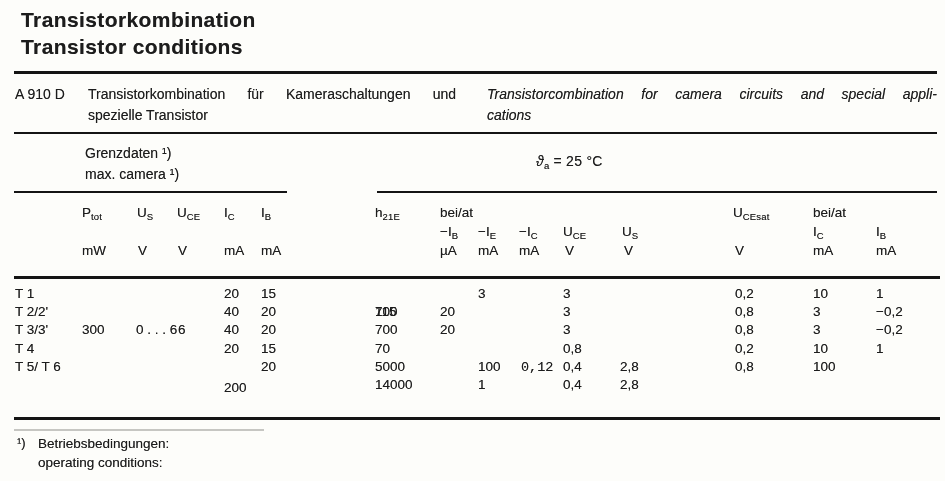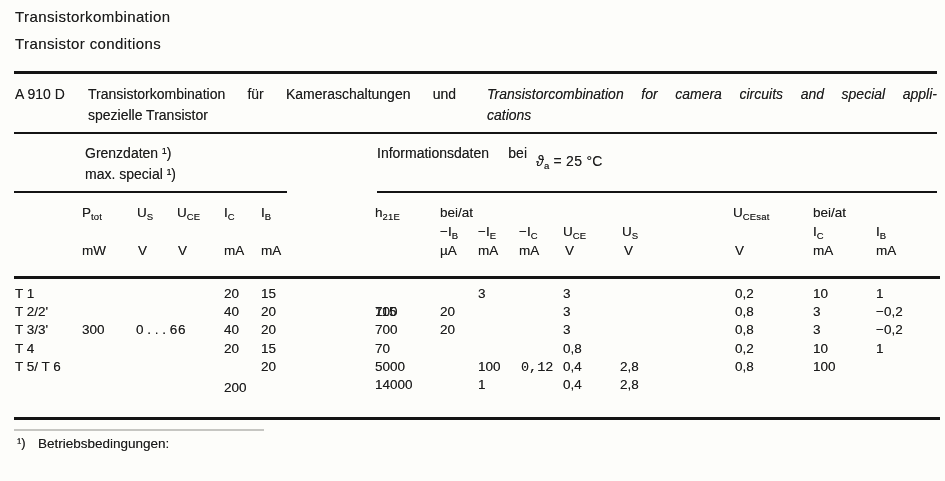--- a/index.html
+++ b/index.html
@@ -2,21 +2,21 @@
 <html><head>
 <meta charset="utf-8">
 <style>
   html,body{margin:0;padding:0;background:#e8e8e4;}
   .page{
     position:relative;width:945px;height:481px;background:#fdfdfa;
     font-family:"Liberation Sans",sans-serif;color:#1c1c1c;overflow:hidden;
     text-shadow:0 0 .4px rgba(20,20,20,.55);
   }
   .abs{position:absolute;white-space:nowrap;}
-  .title{font-size:15px;font-weight:normal;letter-spacing:.4px;}
+  .title{font-size:21px;font-weight:bold;letter-spacing:.4px;margin-left:6px;}
   .body-txt{font-size:14px;line-height:20px;}
   .just{text-align:justify;text-align-last:justify;white-space:normal;}
   .italic{font-style:italic;}
   .rule{position:absolute;background:#141414;}
   .rule-faint{position:absolute;background:#c6c6c2;}
   .hdr,.cell,.unit{font-size:13.5px;}
   sub{font-size:9.5px;vertical-align:-2.5px;letter-spacing:.2px;}
   .fn{font-size:13.5px;}
   .fn-marker{font-size:13px;}
   .cond span{letter-spacing:.3px;}
@@ -37,22 +37,21 @@
   <div class="rule" style="left:14px;top:417px;width:926px;height:3px"></div>
   <div class="rule-faint" style="left:14px;top:429px;width:250px;height:2px"></div>
 
   <div class="abs body-txt" style="left:15px;top:84px">A 910 D</div>
   <div class="abs body-txt just" style="left:88px;top:84px;width:368px">Transistorkombination für Kameraschaltungen und</div>
   <div class="abs body-txt" style="left:88px;top:105px">spezielle Transistor</div>
   <div class="abs body-txt just italic" style="left:487px;top:84px;width:450px">Transistorcombination for camera circuits and special appli-</div>
   <div class="abs body-txt italic" style="left:487px;top:105px">cations</div>
 
   <div class="abs body-txt" style="left:85px;top:143px">Grenzdaten ¹)</div>
-  <div class="abs body-txt" style="left:85px;top:164px">max. special ¹)</div>
-  <div class="abs body-txt just" style="left:377px;top:143px;width:150px">Informationsdaten bei</div>
+  <div class="abs body-txt" style="left:85px;top:164px">max. camera ¹)</div>
   <div class="abs body-txt cond" style="left:536px;top:151px">
     <span class="italic">ϑ</span><sub>a</sub>
     <span>=  25 °C</span>
   </div>
 
   <div class="abs hdr" style="left:82px;top:205px"><span>P</span><sub>tot</sub></div>
   <div class="abs hdr" style="left:137px;top:205px"><span>U</span><sub>S</sub></div>
   <div class="abs hdr" style="left:177px;top:205px"><span>U</span><sub>CE</sub></div>
   <div class="abs hdr" style="left:224px;top:205px"><span>I</span><sub>C</sub></div>
   <div class="abs hdr" style="left:261px;top:205px"><span>I</span><sub>B</sub></div>
@@ -133,14 +132,15 @@
       <span class="abs cell" style="left: 735px; top: 359px;">0,8</span>
       <span class="abs cell" style="left: 813px; top: 359px;">100</span>
       <span class="abs cell" style="left: 375px; top: 377px;">14000</span>
       <span class="abs cell" style="left: 478px; top: 377px;">1</span>
       <span class="abs cell" style="left: 563px; top: 377px;">0,4</span>
       <span class="abs cell" style="left: 620px; top: 377px;">2,8</span>
     </div>
 
   <div class="abs fn fn-marker" style="left:17px;top:435px">¹)</div>
   <div class="abs fn" style="left:38px;top:436px">Betriebsbedingungen:</div>
+  <div class="abs fn" style="left:38px;top:455px">operating conditions:</div>
 
 </div>
 
 </body></html>

